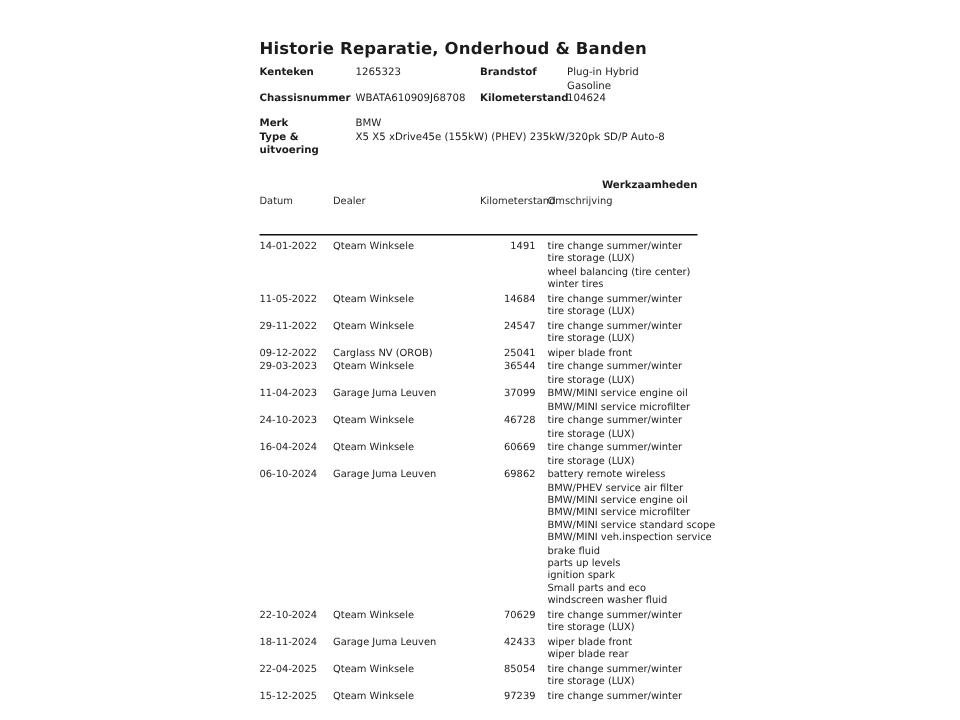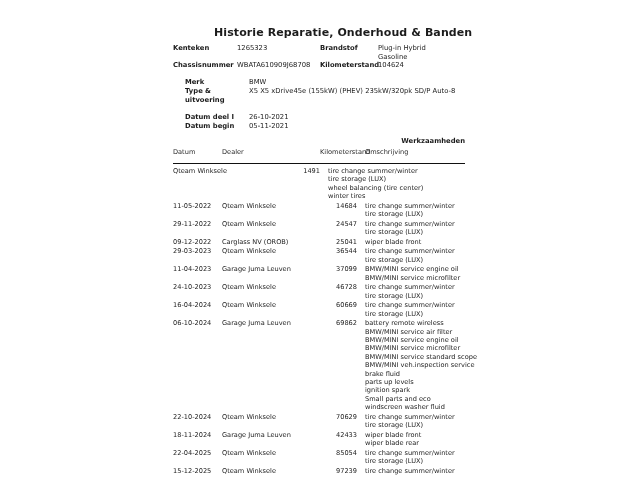--- a/index.html
+++ b/index.html
@@ -16,37 +16,35 @@
     top: 27px;
     width: 292px;
   }
   .doc-title {
     font-size: 11px;
     font-weight: bold;
     line-height: 12px;
     letter-spacing: 0.1px;
     margin-bottom: 5px;
     white-space: nowrap;
-    margin-left: 41px;
   }
   
   .info-grid {
     display: grid;
     grid-template-columns: 64px 83px 58px 87px;
     font-size: 6.8px;
     line-height: 8.6px;
   }
   .info-grid .lbl { font-weight: bold; }
   .info-grid > div { padding: 0; }
   .pair-grid {
     display: grid;
     grid-template-columns: 64px 228px;
     font-size: 6.8px;
     line-height: 9px;
-    margin-left: 12px;
   }
   .pair-grid .lbl { font-weight: bold; }
   .spacer-8 { height: 8px; }
   .val-two-line div { line-height: 8.6px; }
   
   .section-title {
     font-size: 6.8px;
     font-weight: bold;
     line-height: 9px;
     margin-top: 6px;
@@ -55,21 +53,21 @@
   }
   .wl-grid {
     display: grid;
     grid-template-columns: 49px 98px 37px 102px;
     column-gap: 0;
     font-size: 6.6px;
     line-height: 8.4px;
   }
   .wl-header {
     border-bottom: 1px solid #111;
-    padding-bottom: 7px;
+    padding-bottom: 18px;
     margin-bottom: 2.5px;
   }
   .wl-header .hd { color: #2a2a2a; }
   .cell-km { text-align: right; }
   .cell-desc { padding-left: 8px; white-space: nowrap; overflow: visible; }
   .record { margin-bottom: 1.2px; }
   .record .cell-date, .record .cell-dealer, .record .cell-km { white-space: nowrap; }
   .job-line { white-space: nowrap; }
 </style>
 </head>
@@ -97,38 +95,33 @@
 
   <div class="pair-grid">
     <div class="lbl">Merk</div>
     <div>BMW</div>
     <div class="lbl">Type &amp; uitvoering</div>
     <div style="white-space:nowrap;">X5 X5 xDrive45e (155kW) (PHEV) 235kW/320pk SD/P Auto-8</div>
   </div>
 
   <div class="spacer-8"></div>
 
-  <div class="pair-grid">
-    <div class="lbl">Datum deel I</div>
-    <div>26-10-2021</div>
-    <div class="lbl">Datum begin</div>
-    <div>05-11-2021</div>
-  </div>
 
   <div class="section-title">Werkzaamheden</div>
 
   <div class="wl-grid wl-header">
     <div class="hd">Datum</div>
     <div class="hd">Dealer</div>
     <div class="hd cell-km">Kilometerstand</div>
     <div class="hd cell-desc">Omschrijving</div>
   </div>
 
   <div id="worklog-body">
     <div class="wl-grid record">
+      <div class="cell-date">14-01-2022</div>
       <div class="cell-dealer">Qteam Winksele</div>
       <div class="cell-km">1491</div>
       <div class="cell-desc">
           <div class="job-line">tire change summer/winter</div>
           <div class="job-line">tire storage (LUX)</div>
           <div class="job-line">wheel balancing (tire center)</div>
           <div class="job-line">winter tires</div>
         </div>
     </div>
 
@@ -200,21 +193,21 @@
           <div class="job-line">tire storage (LUX)</div>
         </div>
     </div>
 
     <div class="wl-grid record">
       <div class="cell-date">06-10-2024</div>
       <div class="cell-dealer">Garage Juma Leuven</div>
       <div class="cell-km">69862</div>
       <div class="cell-desc">
           <div class="job-line">battery remote wireless</div>
-          <div class="job-line">BMW/MINI service air filter</div>
+          <div class="job-line">BMW/PHEV service air filter</div>
           <div class="job-line">BMW/MINI service engine oil</div>
           <div class="job-line">BMW/MINI service microfilter</div>
           <div class="job-line">BMW/MINI service standard scope</div>
           <div class="job-line">BMW/MINI veh.inspection service</div>
           <div class="job-line">brake fluid</div>
           <div class="job-line">parts up levels</div>
           <div class="job-line">ignition spark</div>
           <div class="job-line">Small parts and eco</div>
           <div class="job-line">windscreen washer fluid</div>
         </div>

